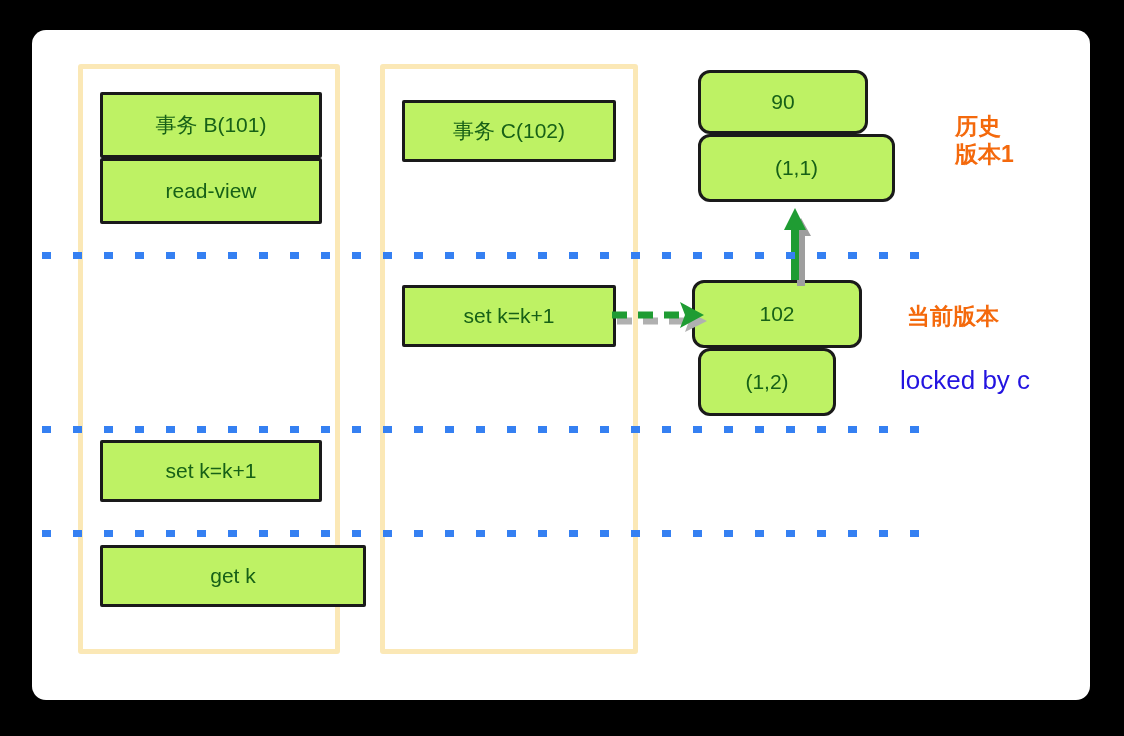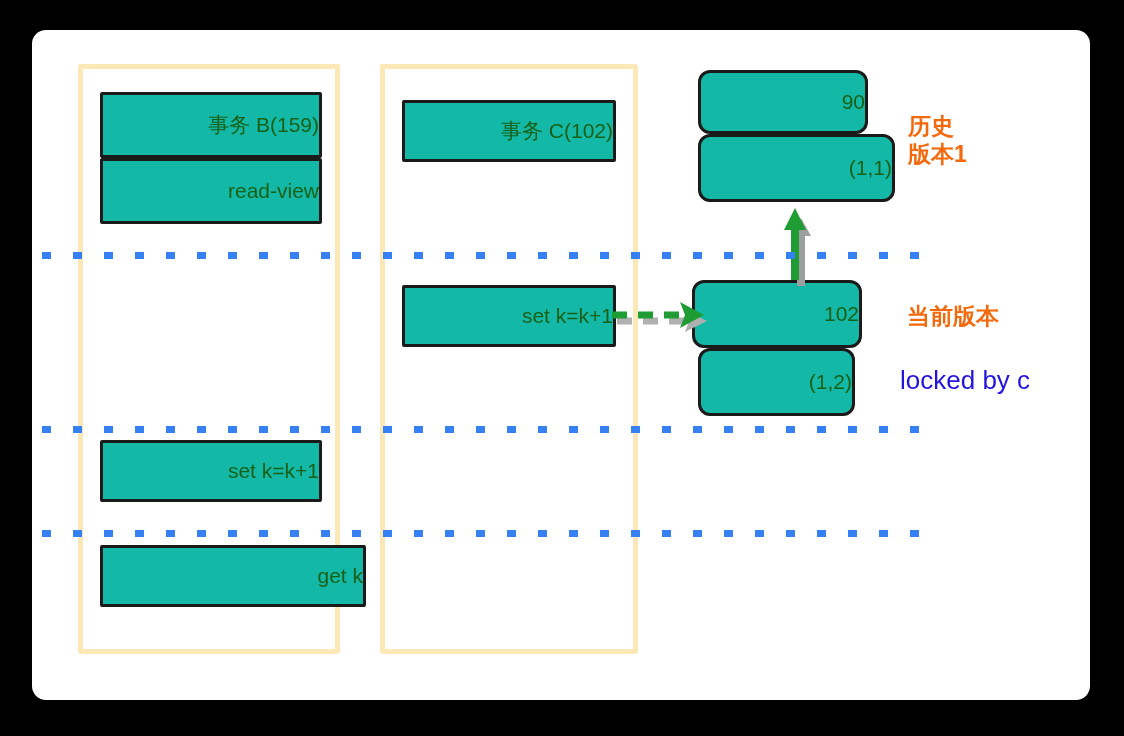--- a/index.html
+++ b/index.html
@@ -47,26 +47,26 @@
     bottom: -4px;
     border: 4px solid rgba(140,140,140,0.55);
     border-radius: 3px;
     z-index: -1;
   }
 
   
   .sketch-box {
     position: absolute;
     box-sizing: border-box;
-    background: #14b8a6;
+    background: #bef264;
     border: 3px solid #1a1a1a;
     border-radius: 2px;
     display: flex;
     align-items: center;
-    justify-content: flex-end;
+    justify-content: center;
   }
   .sketch-box::before {
     content: "";
     position: absolute;
     left: 4px;
     top: 4px;
     right: -5px;
     bottom: -5px;
     border: 3px solid rgba(150,150,150,0.6);
     border-radius: 2px;
@@ -147,21 +147,21 @@
 
 <div id="stage">
 
   <div id="canvas-card">
 
     <div class="column-frame" style="left:46px; top:34px; width:262px; height:590px;"></div>
 
     <div class="column-frame" style="left:348px; top:34px; width:258px; height:590px;"></div>
 
     <div class="sketch-box" style="left:68px; top:62px; width:222px; height:66px;">
-      <span class="box-label">事务 B(159)</span>
+      <span class="box-label">事务 B(101)</span>
     </div>
 
     <div class="sketch-box" style="left:68px; top:128px; width:222px; height:66px;">
       <span class="box-label">read-view</span>
     </div>
 
     <div class="sketch-box" style="left:68px; top:410px; width:222px; height:62px;">
       <span class="box-label">set k=k+1</span>
     </div>
 
@@ -182,21 +182,21 @@
     </div>
 
     <div class="sketch-box rounded" style="left:666px; top:104px; width:197px; height:68px;">
       <span class="box-label">(1,1)</span>
     </div>
 
     <div class="sketch-box rounded" style="left:660px; top:250px; width:170px; height:68px;">
       <span class="box-label">102</span>
     </div>
 
-    <div class="sketch-box rounded" style="left:666px; top:318px; width:157px; height:68px;">
+    <div class="sketch-box rounded" style="left:666px; top:318px; width:138px; height:68px;">
       <span class="box-label">(1,2)</span>
     </div>
 
     <svg class="arrow-svg" style="left:752px; top:174px;" width="40" height="80" viewBox="0 0 40 80">
       <g transform="translate(6,6)">
         <path d="M11 76 L11 18" stroke="#9e9e9e" stroke-width="8" fill="none"></path>
         <path d="M11 8 L1 26 L21 26 Z" fill="#9e9e9e"></path>
       </g>
       <path d="M11 76 L11 18" stroke="#1f9c33" stroke-width="8" fill="none"></path>
       <path d="M11 4 L0 26 L22 26 Z" fill="#1f9c33"></path>
@@ -219,21 +219,21 @@
     <div class="dash-rule" style="left:10px; top:396px; width:880px;">
       <div class="dash-shadow"></div>
       <div class="dash-layer"></div>
     </div>
 
     <div class="dash-rule" style="left:10px; top:500px; width:880px;">
       <div class="dash-shadow"></div>
       <div class="dash-layer"></div>
     </div>
 
-    <div class="annot orange" style="left:876px; top:82px;">历史
+    <div class="annot orange" style="left:923px; top:82px;">历史
 版本1</div>
 
     <div class="annot orange" style="left:875px; top:272px;">当前版本</div>
 
     <div class="annot blue" style="left:868px; top:335px;">locked by c</div>
 
 
   </div>
 </div>
 

